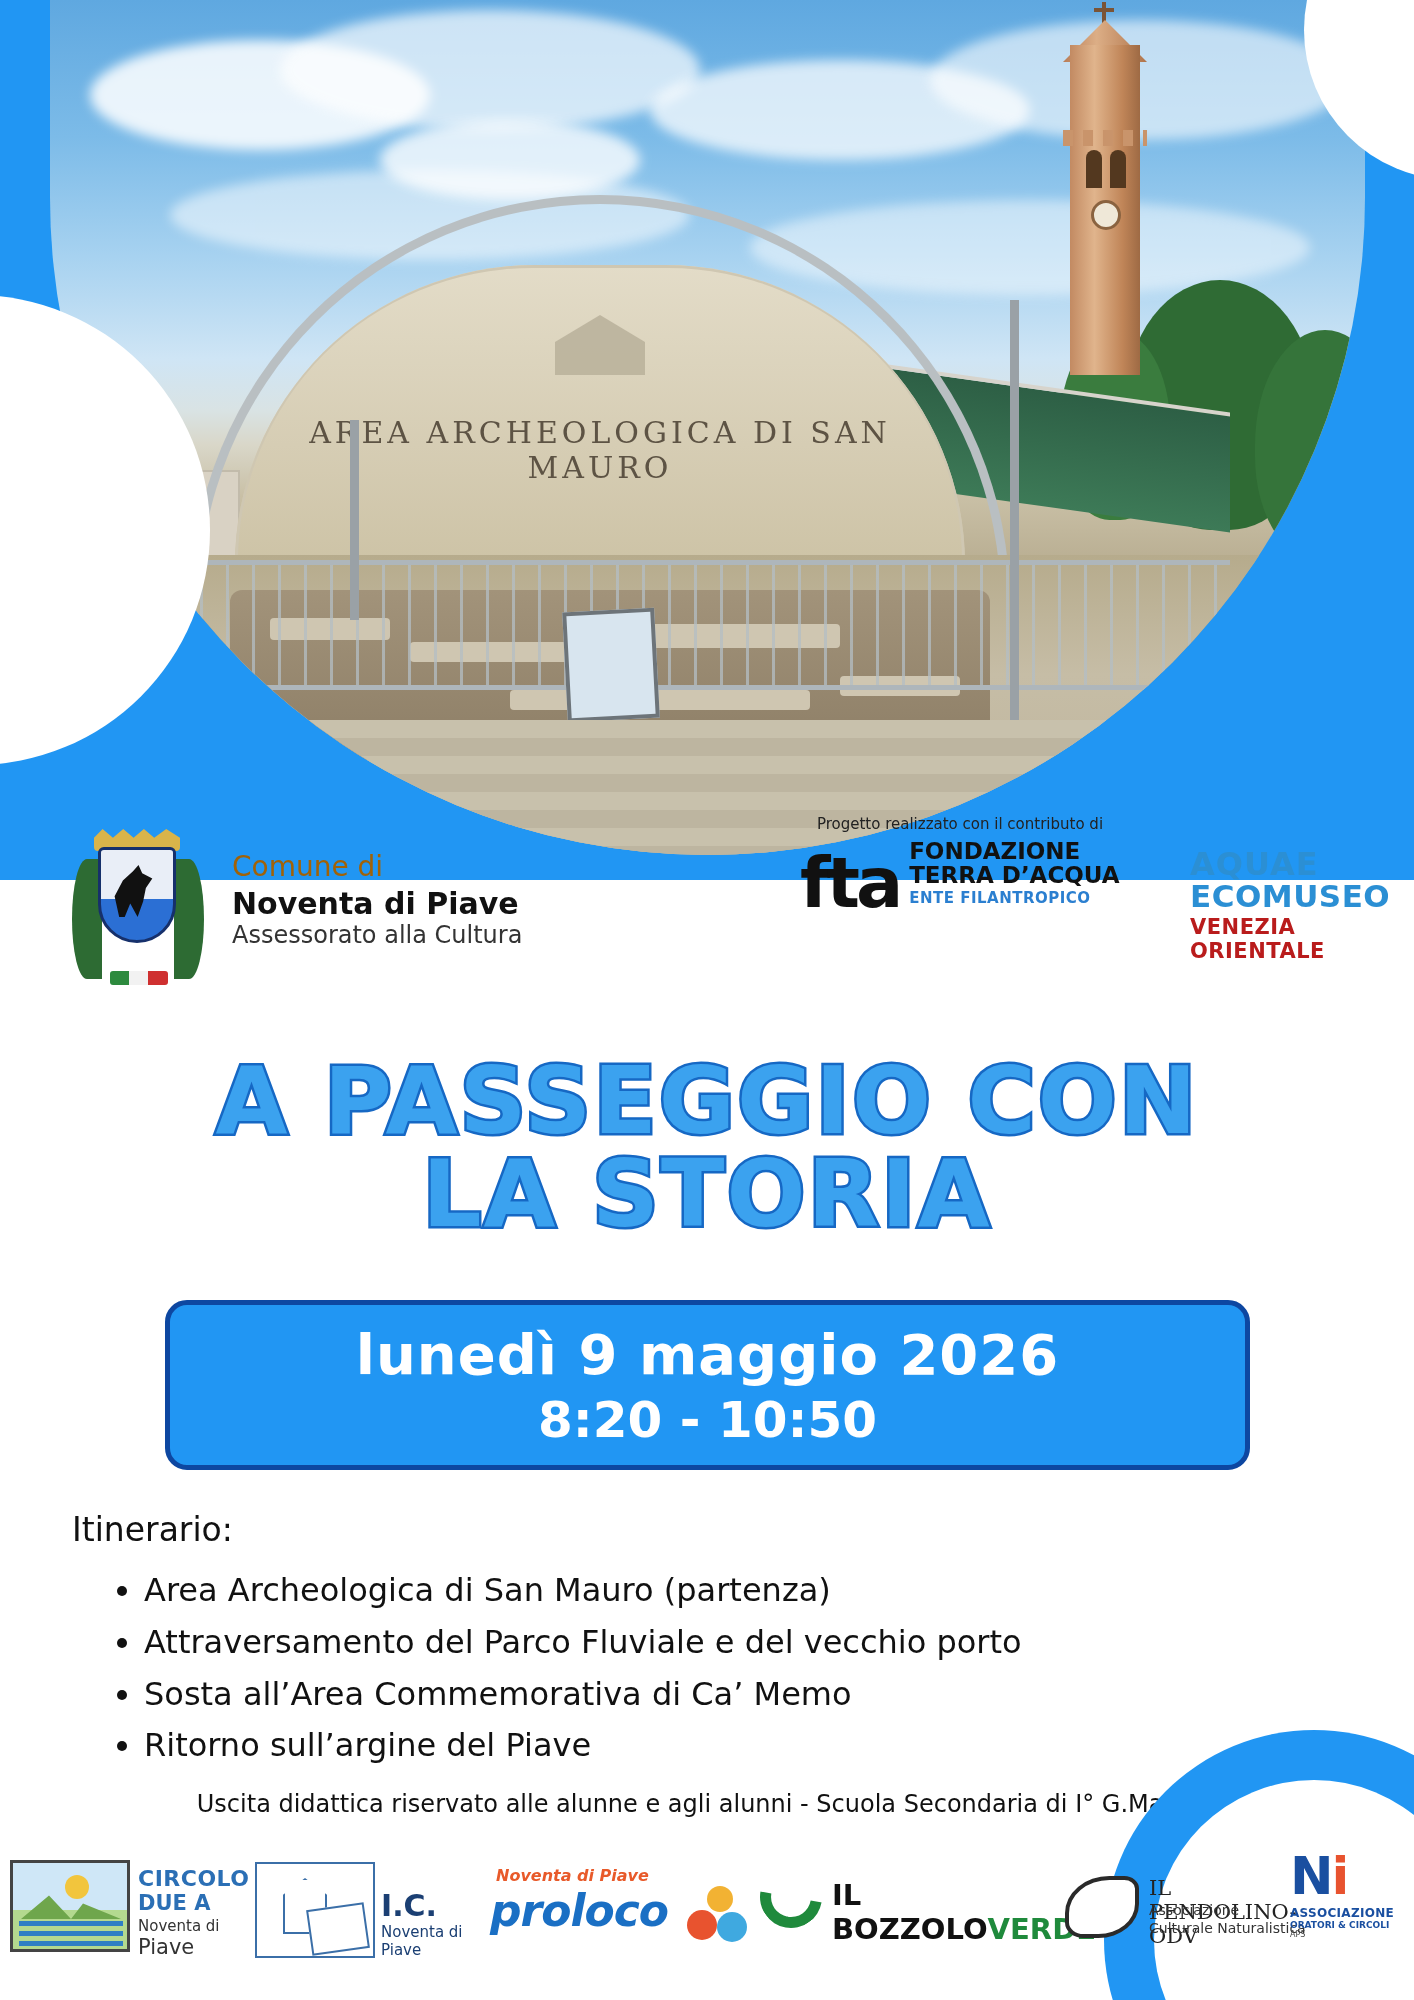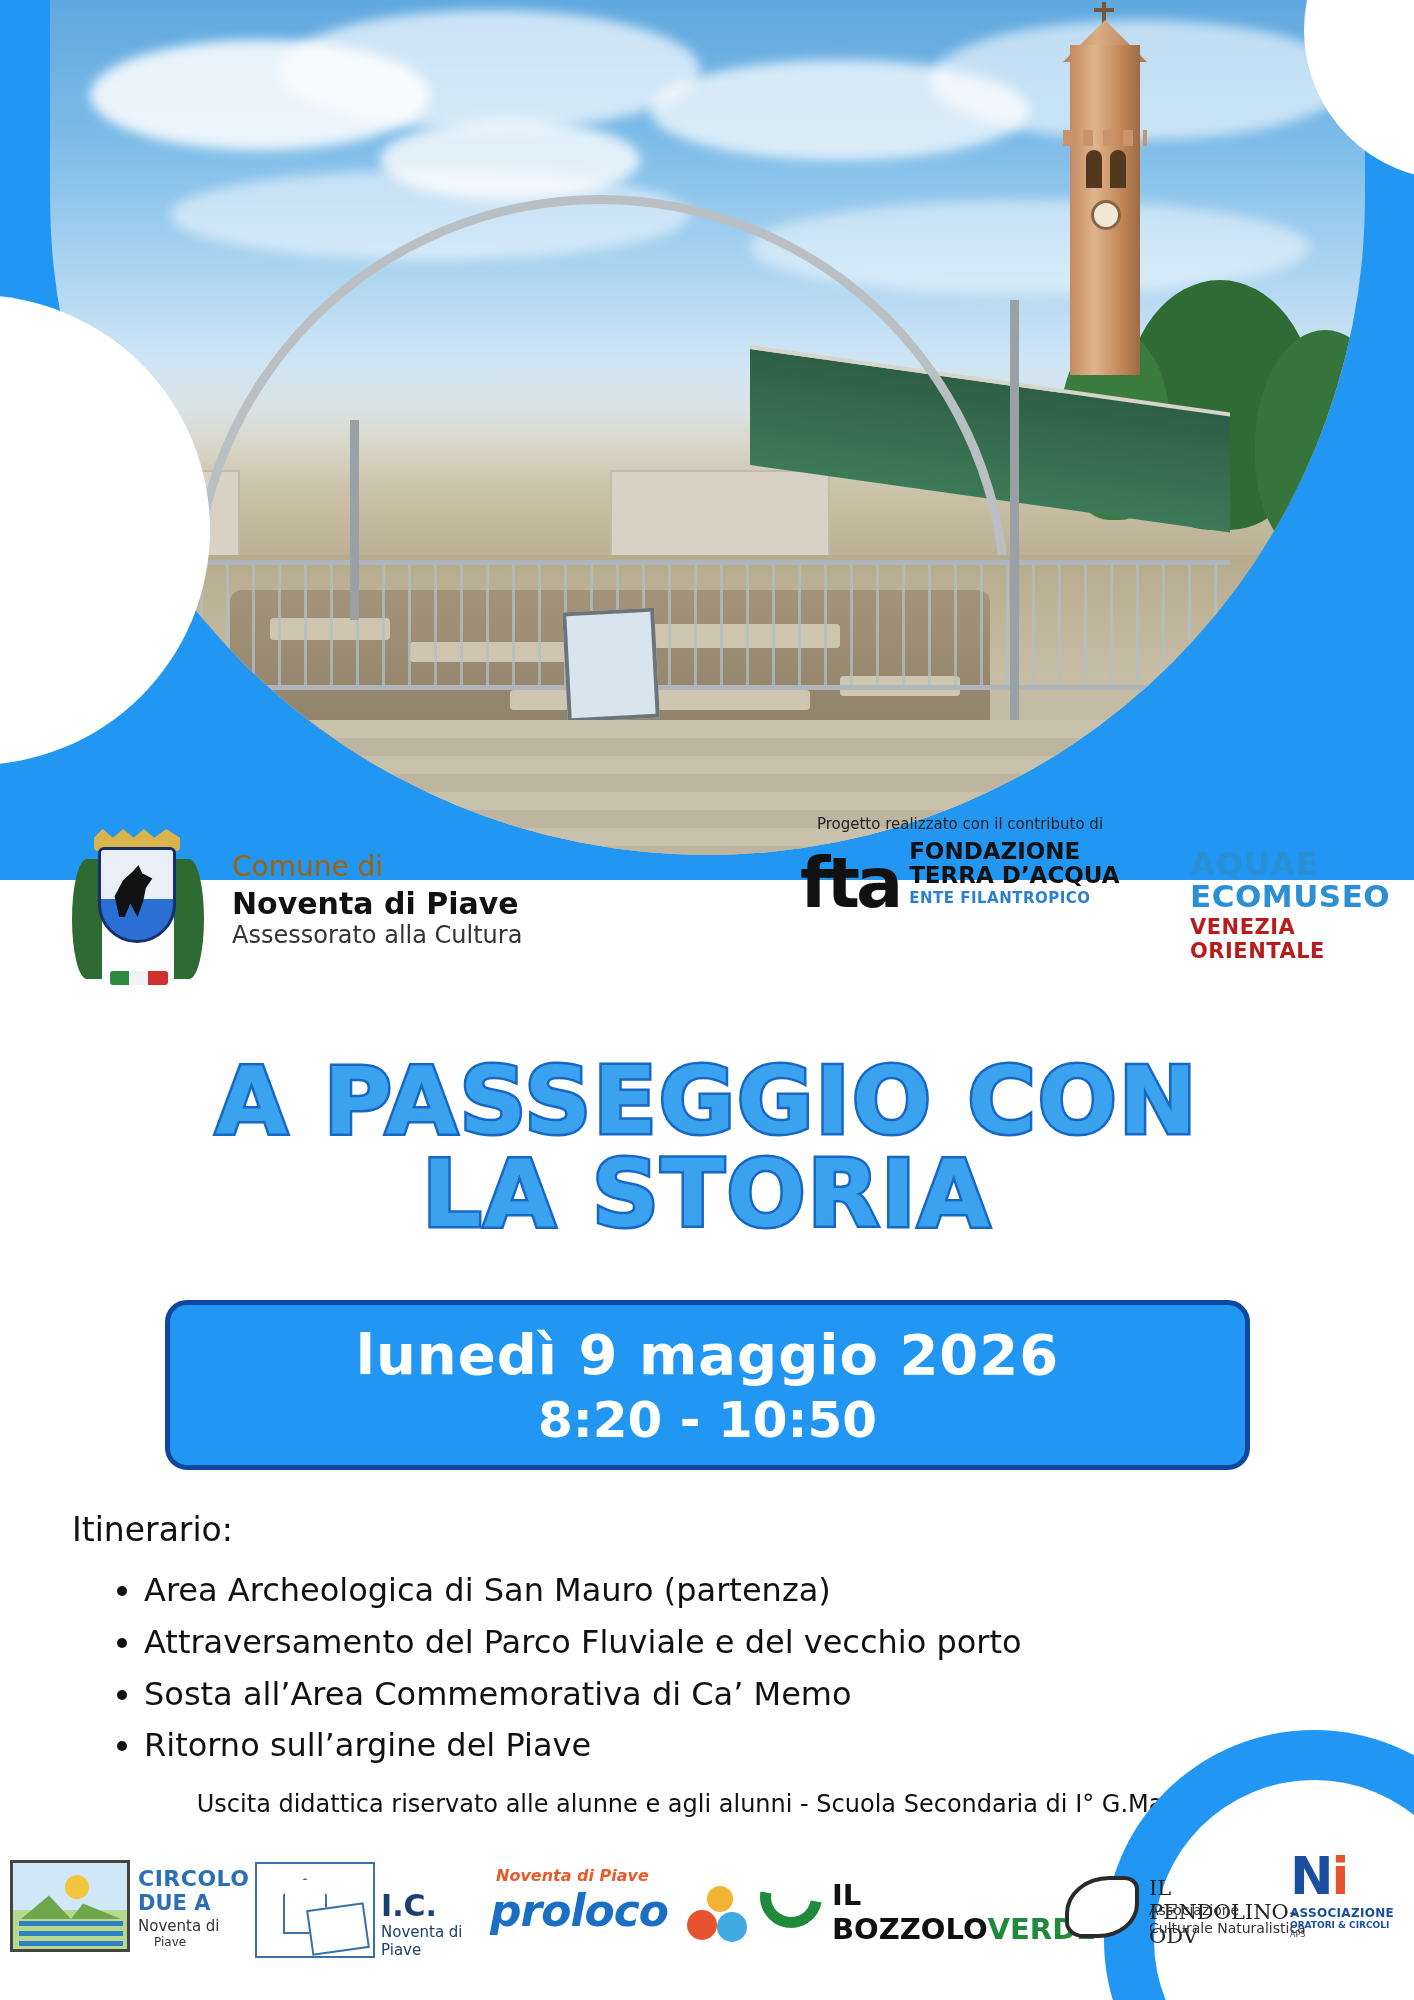--- a/index.html
+++ b/index.html
@@ -263,21 +263,21 @@
   }
   .ci-sun { position:absolute; left:52px; top:12px; width:24px; height:24px; border-radius:50%; background:#f2c53d; }
   .ci-mount { position:absolute; left:8px; top:26px; width:100px; height:30px; background:#6fa64c;
     clip-path:polygon(0 100%,28% 22%,50% 100%,62% 48%,100% 100%); }
   .ci-wave { position:absolute; left:6px; top:58px; width:104px; height:28px;
     background:repeating-linear-gradient(to bottom,#2f7fc4 0 5px,transparent 5px 10px); }
   .circolo-txt { position:absolute; left:128px; top:6px; }
   .ct1 { font-size:22px; font-weight:bold; color:#2b6fb5; letter-spacing:.5px;}
   .ct2 { font-size:21px; font-weight:bold; color:#2b6fb5; }
   .ct3 { font-size:15px; color:#333; margin-top:2px;}
-  .ct4 { font-size:12px; color:#333;margin-left:16px; }
+  .ct4 { font-size:21px; color:#333; }
 
   .sp-ic { left:255px; top:22px; width:230px; }
   .ic-img {
     position:absolute; left:0; top:0; width:120px; height:96px;
     background:#fff; border:2px solid #3b6fa8;
   }
   .ic-church {
     position:absolute; left:26px; top:14px; width:44px; height:56px;
     background:#fff; border:2px solid #3b6fa8;
     clip-path:polygon(50% 0,100% 30%,100% 100%,0 100%,0 30%);
@@ -353,20 +353,24 @@
       <div class="tower-win" style="left:1036px; top:150px;"></div>
       <div class="tower-win" style="left:1060px; top:150px;"></div>
       <div class="tower-clock"></div>
 
       <div class="bld" style="left:0px; width:190px; height:120px;"></div>
       <div class="bld" style="left:560px; width:220px; height:110px;"></div>
 
       <div class="roof-right"></div>
       <div class="arch-outer"></div>
 
+      <div class="canopy">
+        <div class="canopy-church"></div>
+        <div class="canopy-text">AREA ARCHEOLOGICA DI SAN MAURO</div>
+      </div>
 
       <div class="ground"></div>
       <div class="dig">
         <div class="stone" style="left:40px; top:28px; width:120px; height:22px;"></div>
         <div class="stone" style="left:180px; top:52px; width:170px; height:20px;"></div>
         <div class="stone" style="left:400px; top:34px; width:210px; height:24px;"></div>
         <div class="stone" style="left:280px; top:100px; width:300px; height:20px;"></div>
         <div class="stone" style="left:610px; top:86px; width:120px; height:20px;"></div>
       </div>
       <div class="rail"></div>

